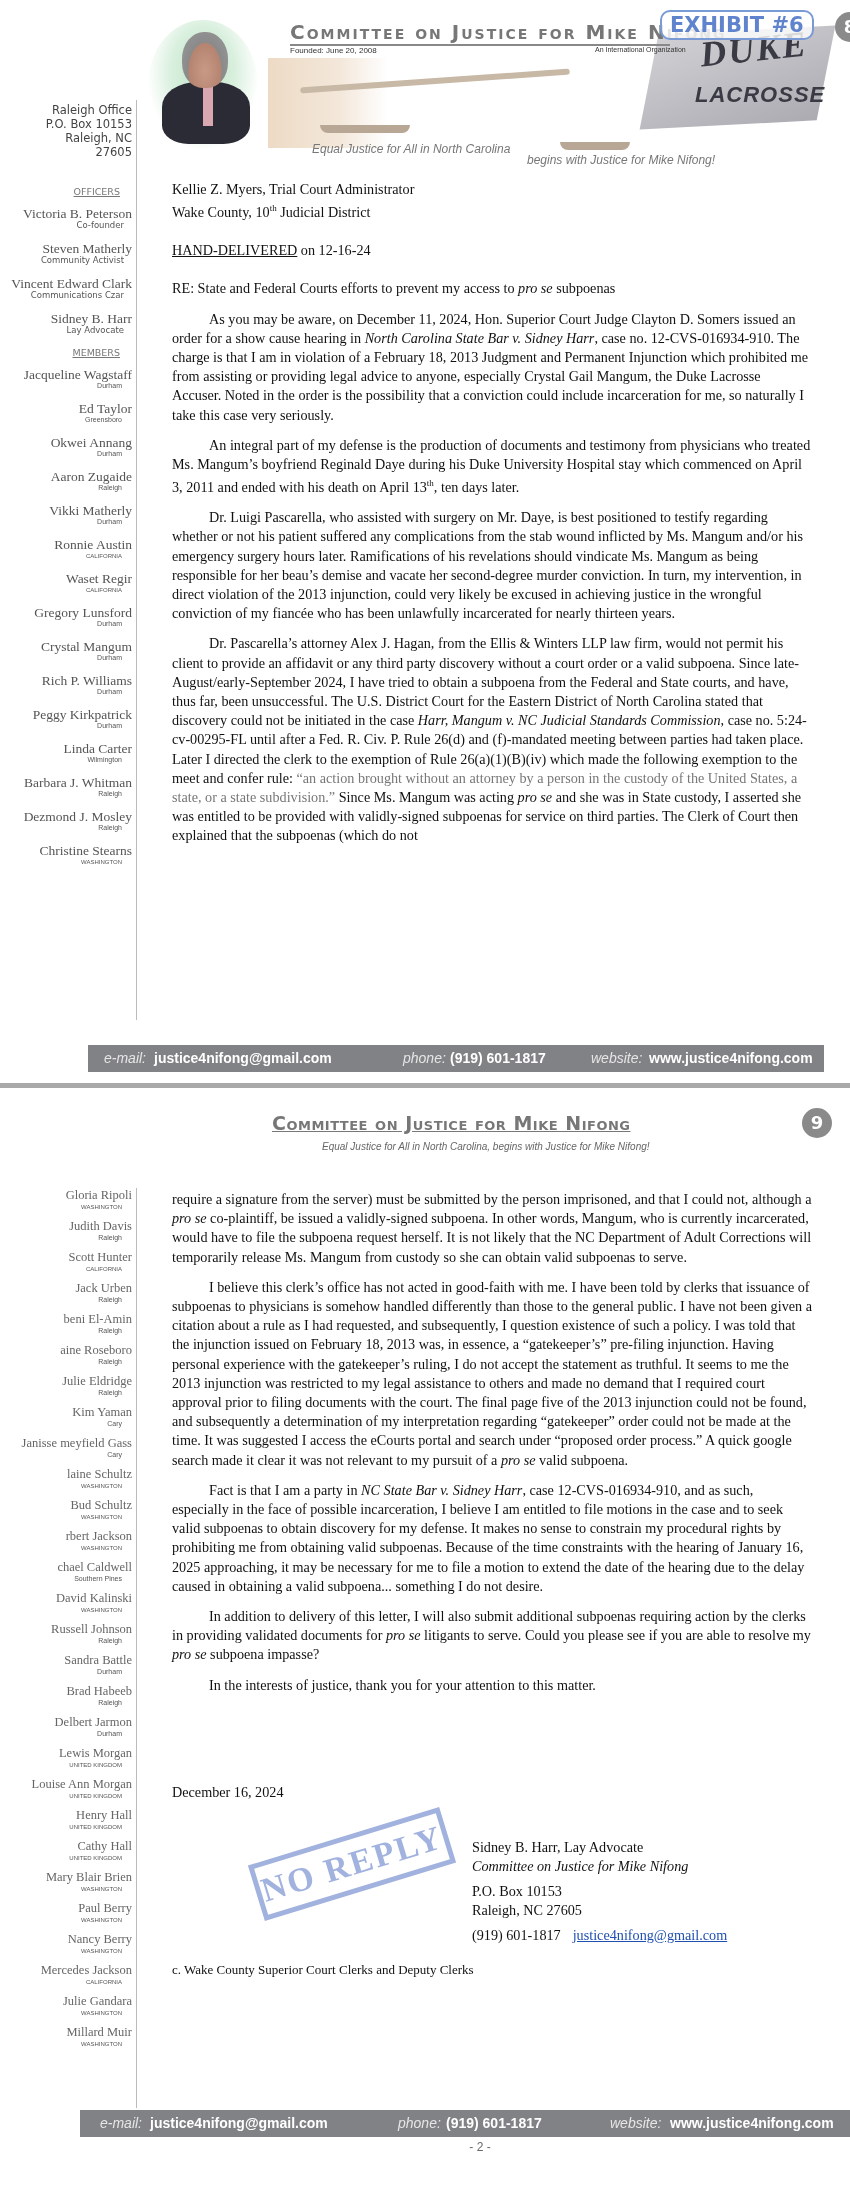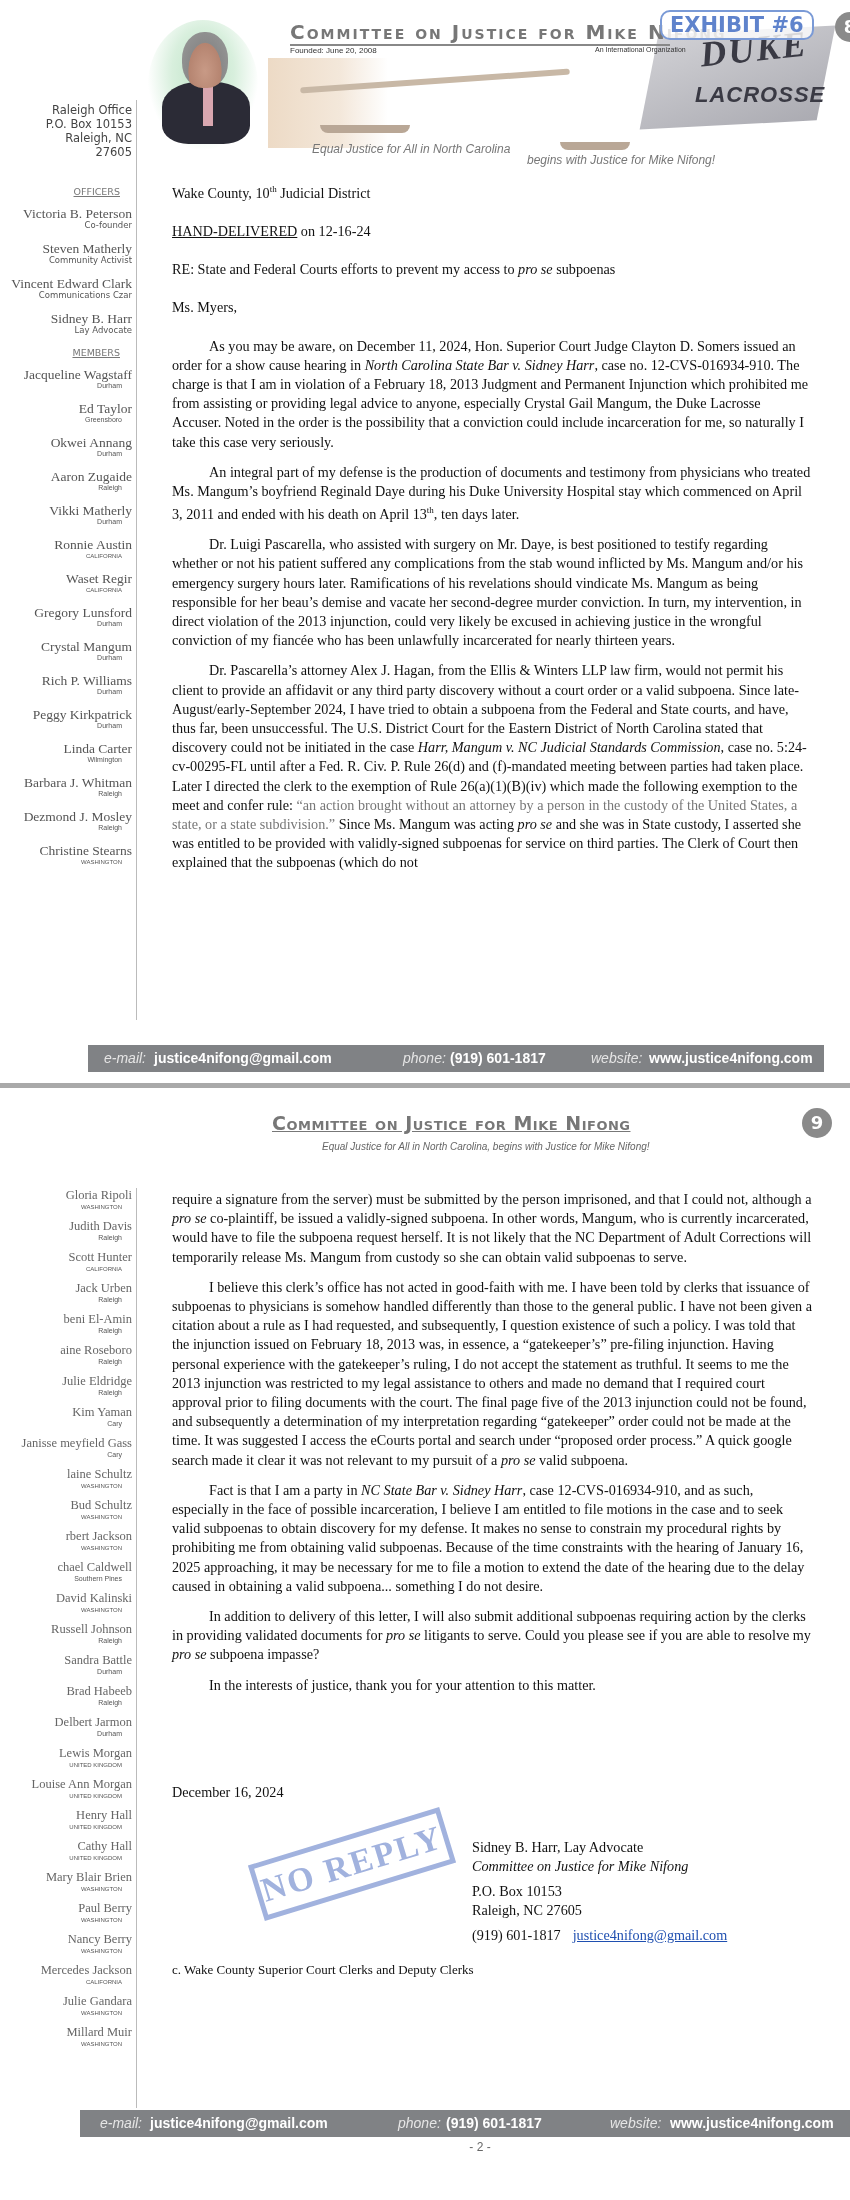--- a/index.html
+++ b/index.html
@@ -40,21 +40,21 @@
   #p1-badge { left: 835px; top: 12px; }
 
   .office { position: absolute; left: 20px; top: 103px; width: 112px; text-align: right; font-family: "DejaVu Sans", sans-serif; font-size: 11.5px; color: #444; line-height: 14px; }
 
   
   .sidebar { position: absolute; left: 0; width: 132px; text-align: right; }
   .vline { position: absolute; left: 136px; width: 1px; background: #bbb; }
   .sb-head { font-family: "DejaVu Sans", sans-serif; font-size: 9.5px; color: #777; text-decoration: underline; margin-right: 12px; margin-bottom: 10px; }
   .sb-entry { margin-bottom: 11px; }
   .sb-name { font-family: "Liberation Serif", serif; font-size: 13.5px; color: #555; line-height: 13px; }
-  .sb-role { font-family: "DejaVu Sans", sans-serif; font-size: 8.5px; color: #555; line-height: 11px; margin-right: 0; }
+  .sb-role { font-family: "DejaVu Sans", sans-serif; font-size: 8.5px; color: #555; line-height: 11px; margin-right: 8px; }
   .sb-loc { font-family: "Liberation Sans", sans-serif; font-size: 7px; color: #555; line-height: 10px; margin-right: 10px; }
   .sb-loc.caps { font-size: 6px; }
   #sb1 { top: 186px; }
   #sb2 { top: 1189px; }
   #sb2 .sb-entry { margin-bottom: 8px; }
   #sb2 .sb-name { font-size: 12.5px; color: #666; }
 
   
   .letter { position: absolute; left: 172px; width: 640px; font-family: "Liberation Serif", serif; font-size: 14.2px; line-height: 19.2px; color: #111; }
   .letter p { margin-bottom: 11px; text-align: left; }
@@ -205,25 +205,25 @@
         </div>
         <div class="sb-entry">
           <div class="sb-name">Christine Stearns</div>
           <div class="sb-loc caps">WASHINGTON</div>
         </div>
       </div>
   </div>
 
   <div class="letter" style="top:180px;">
     <div class="addr">
+      <p>Kellie Z. Myers, Trial Court Administrator</p>
       <p><span>Wake County, 10</span><sup style="font-size:9px">th</sup><span> Judicial District</span></p>
     </div>
     <p style="margin-top:19px;"><span class="u">HAND-DELIVERED</span><span> on 12-16-24</span></p>
     <p style="margin-top:19px;"><span>RE:  State and Federal Courts efforts to prevent my access to </span><i>pro se</i><span> subpoenas</span></p>
-    <p style="margin-top:19px;margin-bottom:19px;">Ms. Myers,</p>
     <p class="ind"><span>As you may be aware, on December 11, 2024, Hon. Superior Court Judge Clayton D. Somers issued an order for a show cause hearing in </span><i>North Carolina State Bar v. Sidney Harr</i><span>, case no. 12-CVS-016934-910.  The charge is that I am in violation of a February 18, 2013 Judgment and Permanent Injunction which prohibited me from assisting or providing legal advice to anyone, especially Crystal Gail Mangum, the Duke Lacrosse Accuser.  Noted in the order is the possibility that a conviction could include incarceration for me, so naturally I take this case very seriously.</span></p>
     <p class="ind"><span>An integral part of my defense is the production of documents and testimony from physicians who treated Ms. Mangum’s boyfriend Reginald Daye during his Duke University Hospital stay which commenced on April 3, 2011 and ended with his death on April 13</span><sup style="font-size:9px">th</sup><span>, ten days later.</span></p>
     <p class="ind">Dr. Luigi Pascarella, who assisted with surgery on Mr. Daye, is best positioned to testify regarding whether or not his patient suffered any complications from the stab wound inflicted by Ms. Mangum and/or his emergency surgery hours later.  Ramifications of his revelations should vindicate Ms. Mangum as being responsible for her beau’s demise and vacate her second-degree murder conviction.  In turn, my intervention, in direct violation of the 2013 injunction, could very likely be excused in achieving justice in the wrongful conviction of my fiancée who has been unlawfully incarcerated for nearly thirteen years.</p>
     <p class="ind"><span>Dr. Pascarella’s attorney Alex J. Hagan, from the Ellis &amp; Winters LLP law firm, would not permit his client to provide an affidavit or any third party discovery without a court order or a valid subpoena.  Since late-August/early-September 2024, I have tried to obtain a subpoena from the Federal and State courts, and have, thus far, been unsuccessful.  The U.S. District Court for the Eastern District of North Carolina stated that discovery could not be initiated in the case </span><i>Harr, Mangum v. NC Judicial Standards Commission</i><span>, case no. 5:24-cv-00295-FL until after a Fed. R. Civ. P. Rule 26(d) and (f)-mandated meeting between parties had taken place.  Later I directed the clerk to the exemption of Rule 26(a)(1)(B)(iv) which made the following exemption to the meet and confer rule: </span><span class="grey-quote">“an action brought without an attorney by a person in the custody of the United States, a state, or a state subdivision.”</span><span>  Since Ms. Mangum was acting </span><i>pro se</i><span> and she was in State custody, I asserted she was entitled to be provided with validly-signed subpoenas for service on third parties.  The Clerk of Court then explained that the subpoenas (which do not</span></p>
   </div>
 
   <div class="footbar" id="fb1">
     <span class="lbl" style="left:16px">e-mail:</span>
     <span class="val" style="left:66px">justice4nifong@gmail.com</span>
     <span class="lbl" style="left:315px">phone:</span>

